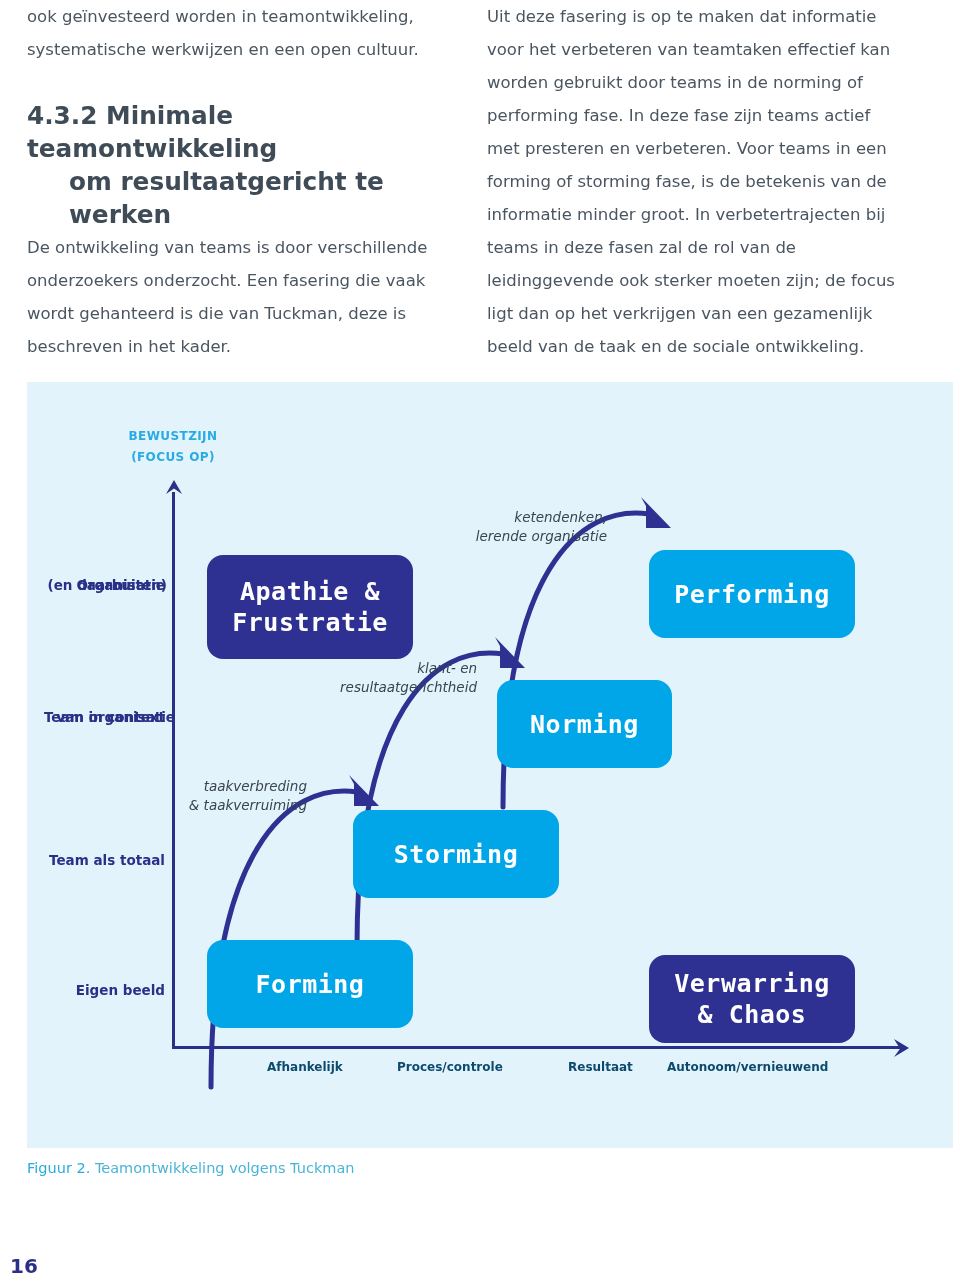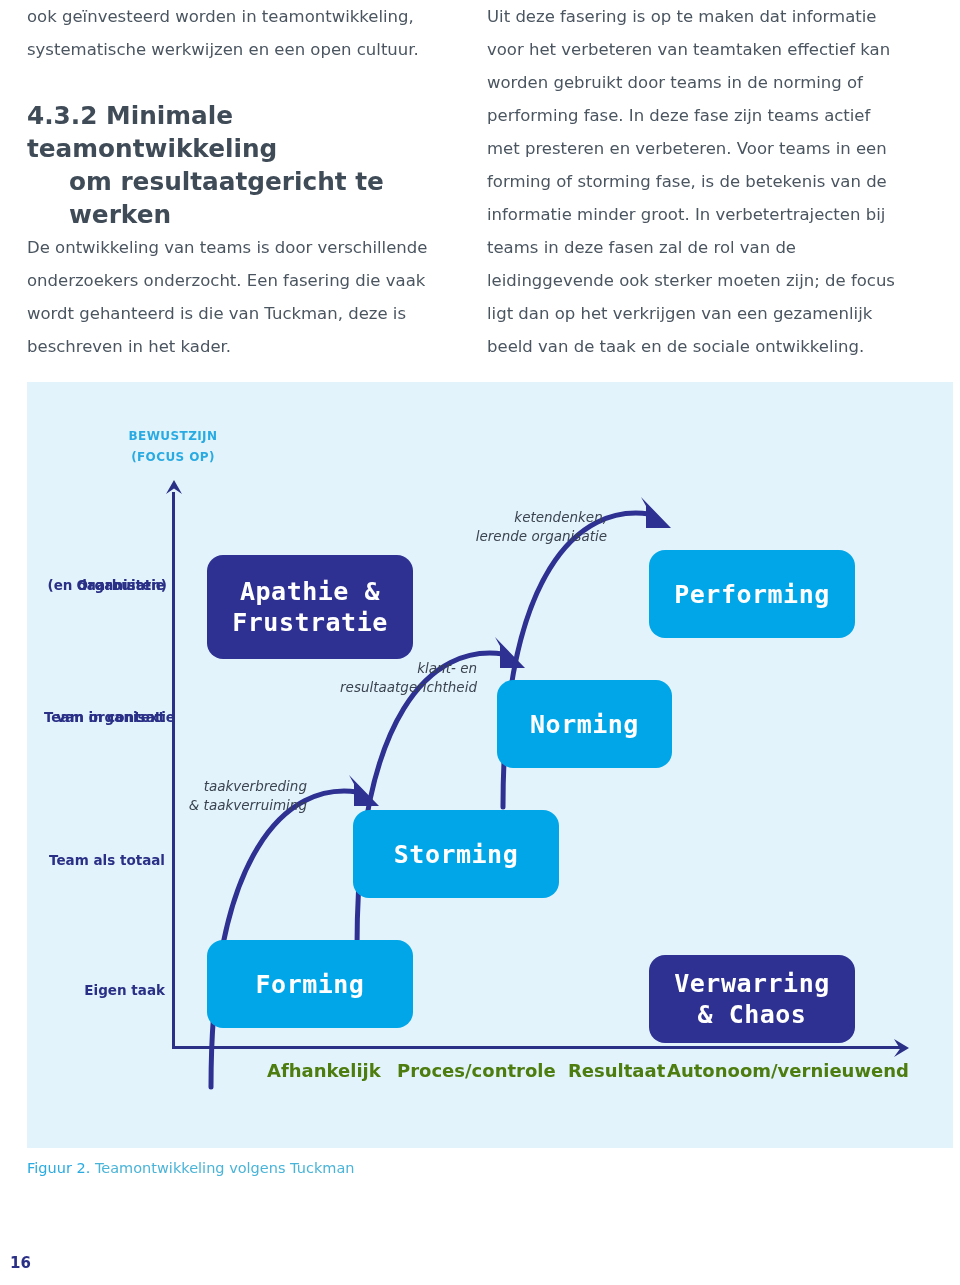--- a/index.html
+++ b/index.html
@@ -115,24 +115,24 @@
   
   .tick-row {
     position: absolute;
     left: 145px;
     top: 678px;
     width: 760px;
     height: 24px;
   }
   .tick {
     position: absolute;
-    color: #4d7c0f;
-    font-family: "DejaVu Sans", sans-serif;
-    font-weight: bold;
-    font-size: 18px;
+    color: #0c4a6e;
+    font-family: "DejaVu Sans", sans-serif;
+    font-weight: bold;
+    font-size: 12px;
     white-space: nowrap;
   }
 
   
   .box {
     position: absolute;
     border-radius: 16px;
     display: flex;
     align-items: center;
     justify-content: center;
@@ -179,21 +179,21 @@
   }
   .caption .bold {
     font-weight: normal;
     color: #29abe2;
   }
   .page-number {
     position: absolute;
     left: 10px;
     top: 1254px;
     font-family: "DejaVu Sans", sans-serif;
-    font-size: 15px;
+    font-size: 20px;
     font-weight: bold;
     color: #2b3087;
   }
 </style>
 </head>
 <body>
 
 <div class="col col-left">
   <p class="para">ook geïnvesteerd worden in teamontwikkeling, systematische werkwijzen en een open cultuur.</p>
   <div class="gap"></div>
@@ -231,21 +231,21 @@
     <div class="row-label" style="position:static;margin-left:auto;">(en daarbuiten)</div>
   </div>
   <div class="row-label-wrap" style="top:326px;">
     <div class="row-label">Team in context</div>
     <div class="row-label" style="position:static;margin-left:auto;padding-left:8px;">van organisatie</div>
   </div>
   <div class="row-label-wrap" style="top:469px;">
     <div class="row-label">Team als totaal</div>
   </div>
   <div class="row-label-wrap" style="top:599px;">
-    <div class="row-label">Eigen taak</div>
+    <div class="row-label">Eigen beeld</div>
   </div>
 
   <svg class="arrows" viewBox="0 0 926 766">
 
     <path d="M184 705 C 184 470, 260 400, 330 410" fill="none" stroke="#2e3092" stroke-width="5" stroke-linecap="round"></path>
     <path d="M322 393 L352 424 L327 424 L327 402 Z" fill="#2e3092"></path>
 
     <path d="M330 565 C 330 330, 406 262, 476 272" fill="none" stroke="#2e3092" stroke-width="5" stroke-linecap="round"></path>
     <path d="M468 255 L498 286 L473 286 L473 264 Z" fill="#2e3092"></path>
 

